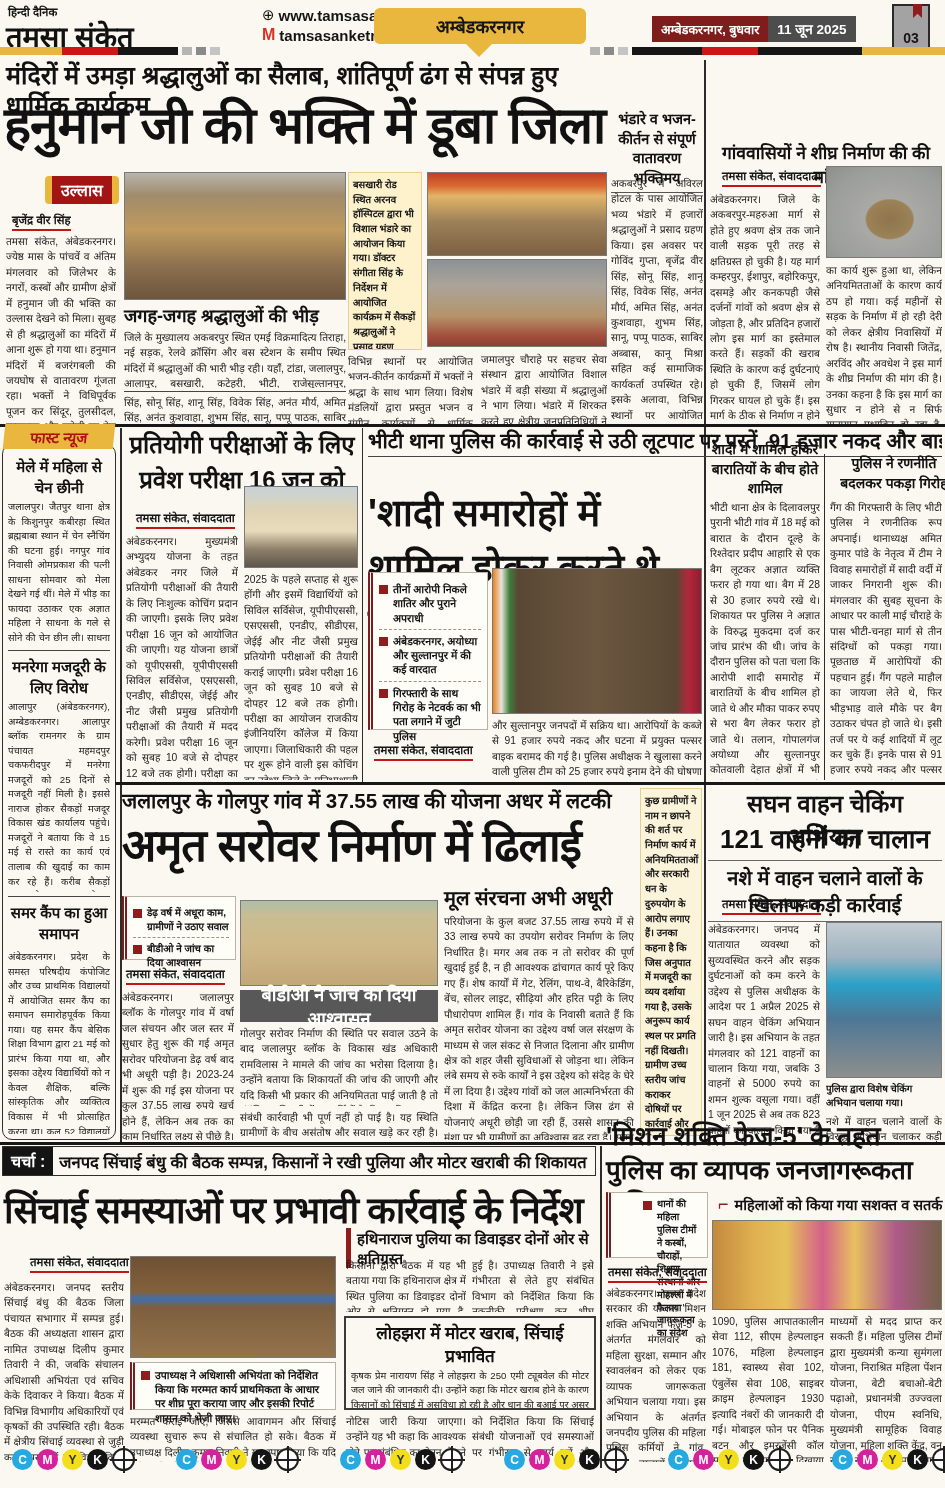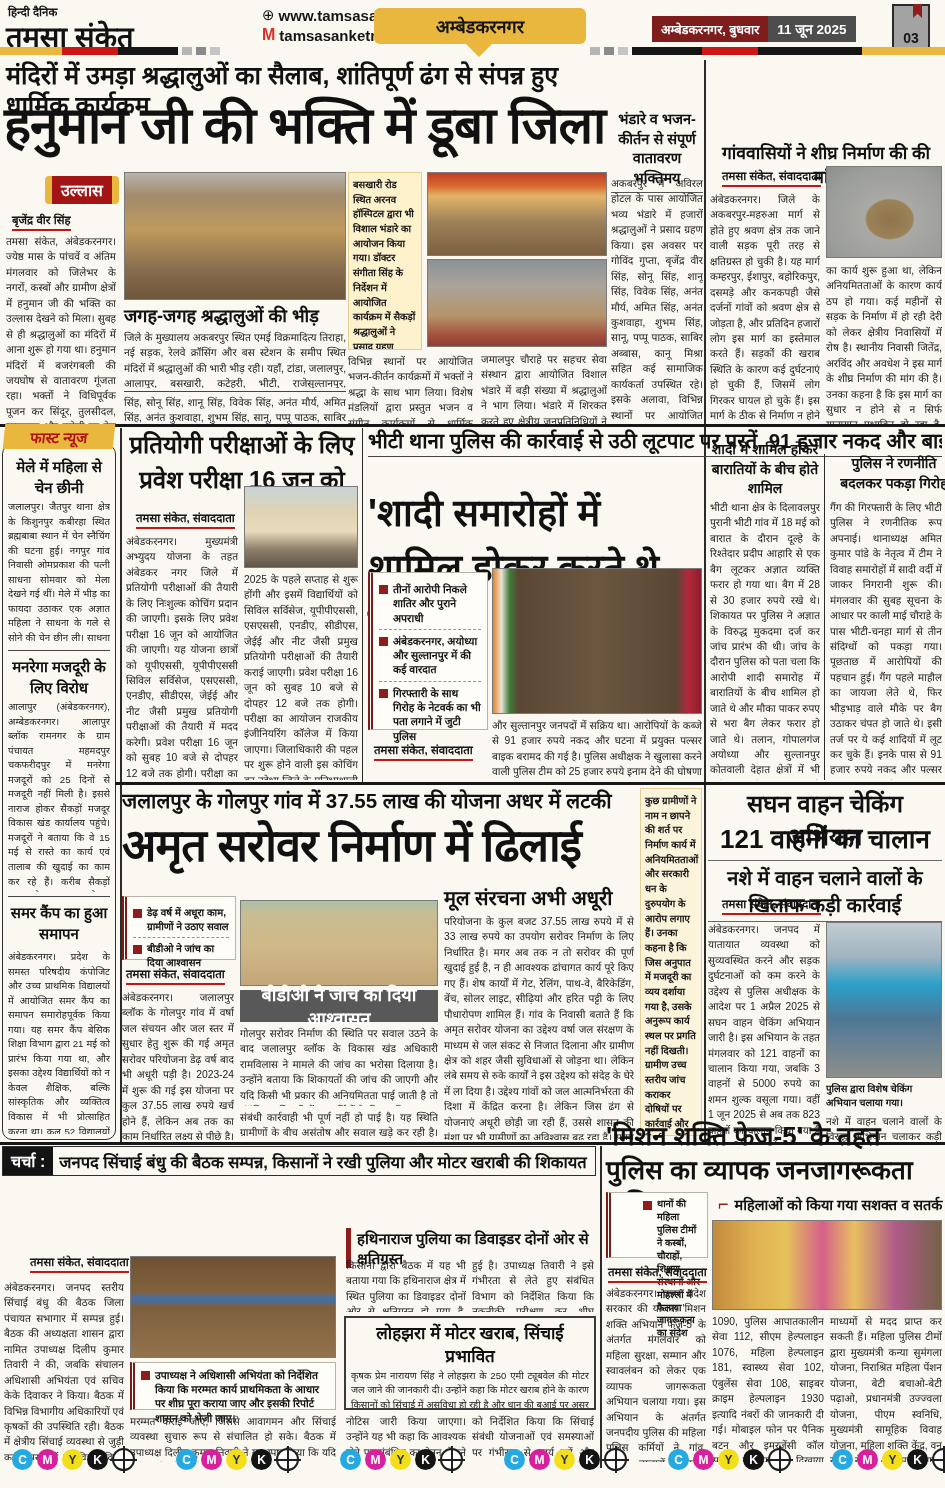--- a/index.html
+++ b/index.html
@@ -205,20 +205,21 @@
   <div class="abs photo p-traffic" style="left:826px;top:922px;width:116px;height:156px;"></div>
   <div class="abs" style="left:826px;top:1082px;width:116px;height:30px;font-size:9.8px;font-weight:700;line-height:1.4;overflow:hidden;">पुलिस द्वारा विशेष चेकिंग अभियान चलाया गया।</div>
   <div class="abs txt" style="left:826px;top:1114px;width:116px;height:28px;">नशे में वाहन चलाने वालों के विरुद्ध अभियान चलाकर कड़ी कार्रवाई की जा रही है। अभियान में अब तक 115 चालकों की जांच की गई और दोषियों पर 40,000 रुपये से अधिक का जुर्माना लगाया गया।</div>
 
   <div class="abs hrule" style="left:0;top:1142px;width:945px;"></div>
 
   <div class="abs" style="left:2px;top:1146px;width:594px;height:30px;border:1.5px solid #2e2e2e;box-sizing:border-box;display:flex;align-items:stretch;">
     <span style="background:#141414;color:#fff;font-weight:800;font-size:16px;display:flex;align-items:center;padding:0 8px;">चर्चा :</span>
     <span class="hl" style="font-size:16.5px;display:flex;align-items:center;padding:0 6px;white-space:nowrap;overflow:hidden;">जनपद सिंचाई बंधु की बैठक सम्पन्न, किसानों ने रखी पुलिया और मोटर खराबी की शिकायत</span>
   </div>
+  <div class="abs hl" style="left:4px;top:1182px;width:590px;font-size:37px;line-height:1.55;letter-spacing:-1px;">सिंचाई समस्याओं पर प्रभावी कार्रवाई के निर्देश</div>
   <div class="abs byline" style="left:30px;top:1254px;">तमसा संकेत, संवाददाता</div>
   <div class="abs txt" style="left:4px;top:1280px;width:120px;height:180px;">अंबेडकरनगर। जनपद स्तरीय सिंचाई बंधु की बैठक जिला पंचायत सभागार में सम्पन्न हुई। बैठक की अध्यक्षता शासन द्वारा नामित उपाध्यक्ष दिलीप कुमार तिवारी ने की, जबकि संचालन अधिशासी अभियंता एवं सचिव केके दिवाकर ने किया। बैठक में विभिन्न विभागीय अधिकारियों एवं कृषकों की उपस्थिति रही। बैठक में क्षेत्रीय सिंचाई व्यवस्था से जुड़ी कई समस्याओं पर विचार किया गया और समाधान हेतु तत्काल कार्रवाई के निर्देश दिए गए। बैठक में जहांगीरगंज रजवाहा के ग्राम इंद्रईपुर में स्थित पुलिया का एक हिस्सा बैठ जाने का मुद्दा प्रमुखता से उठाया गया। किसानों ने मांग की कि इस पुलिया की तत्काल</div>
   <div class="abs photo p-meeting" style="left:130px;top:1256px;width:206px;height:102px;"></div>
   <div class="abs bullets" style="left:130px;top:1362px;width:206px;height:48px;">
     <div class="bullet-item" style="font-size:10.5px;padding:0;">
         <span class="sq"></span>
         <span>उपाध्यक्ष ने अधिशासी अभियंता को निर्देशित किया कि मरम्मत कार्य प्राथमिकता के आधार पर शीघ्र पूरा कराया जाए और इसकी रिपोर्ट शासन को भेजी जाए।</span>
       </div>
   </div>
   <div class="abs txt" style="left:130px;top:1414px;width:206px;height:48px;">मरम्मत कराई जाए, जिससे आवागमन और सिंचाई व्यवस्था सुचारु रूप से संचालित हो सके। बैठक में उपाध्यक्ष दिलीप कुमार तिवारी ने यह स्पष्ट किया कि यदि भविष्य में कोई अधिकारी या कर्मचारी निर्धारित समय पर बैठक में उपस्थित नहीं होता है, तो उसके विरुद्ध कारण बताओ</div>

